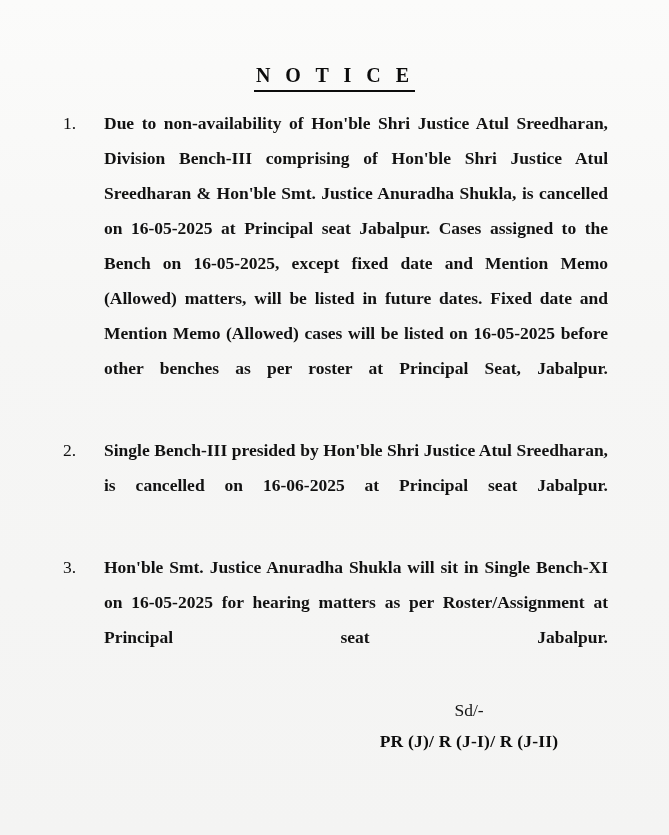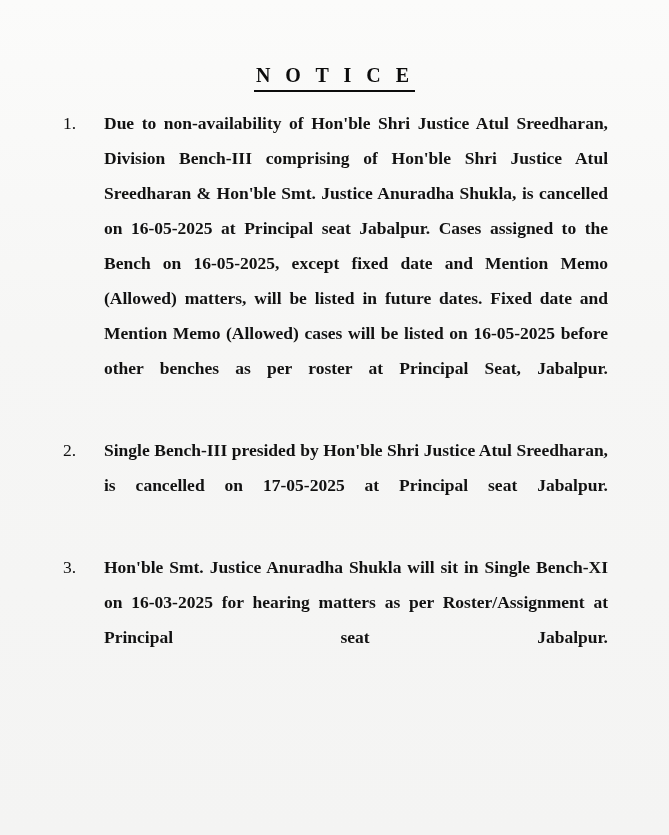--- a/index.html
+++ b/index.html
@@ -123,24 +123,28 @@
 
   <div class="body-block">
 
     <div class="para">
       <span class="num">1.</span>
       <span class="txt">Due to non-availability of Hon'ble Shri Justice Atul Sreedharan, Division Bench-III comprising of Hon'ble Shri Justice Atul Sreedharan &amp; Hon'ble Smt. Justice Anuradha Shukla, is cancelled on 16-05-2025 at Principal seat Jabalpur. Cases assigned to the Bench on 16-05-2025, except fixed date and Mention Memo (Allowed) matters, will be listed in future dates. Fixed date and Mention Memo (Allowed) cases will be listed on 16-05-2025 before other benches as per roster  at Principal Seat, Jabalpur.</span>
     </div>
 
     <div class="para">
       <span class="num">2.</span>
-      <span class="txt">Single Bench-III presided by Hon'ble Shri Justice Atul Sreedharan, is cancelled on 17-05-2025 at Principal seat Jabalpur.</span>
+      <span class="txt">Single Bench-III presided by Hon'ble Shri Justice Atul Sreedharan, is cancelled on 16-06-2025 at Principal seat Jabalpur.</span>
     </div>
 
     <div class="para">
       <span class="num">3.</span>
-      <span class="txt">Hon'ble Smt. Justice Anuradha Shukla will sit in Single Bench-XI on 16-03-2025 for hearing matters as per Roster/Assignment at Principal seat Jabalpur.</span>
+      <span class="txt">Hon'ble Smt. Justice Anuradha Shukla will sit in Single Bench-XI on 16-05-2025 for hearing matters as per Roster/Assignment at Principal seat Jabalpur.</span>
     </div>
 
   </div>
 
+  <div class="signature">
+    <div class="sig-sd">Sd/-</div>
+    <div class="sig-desig">PR (J)/ R (J-I)/ R (J-II)</div>
+  </div>
 
 </div>
 
 </body></html>

